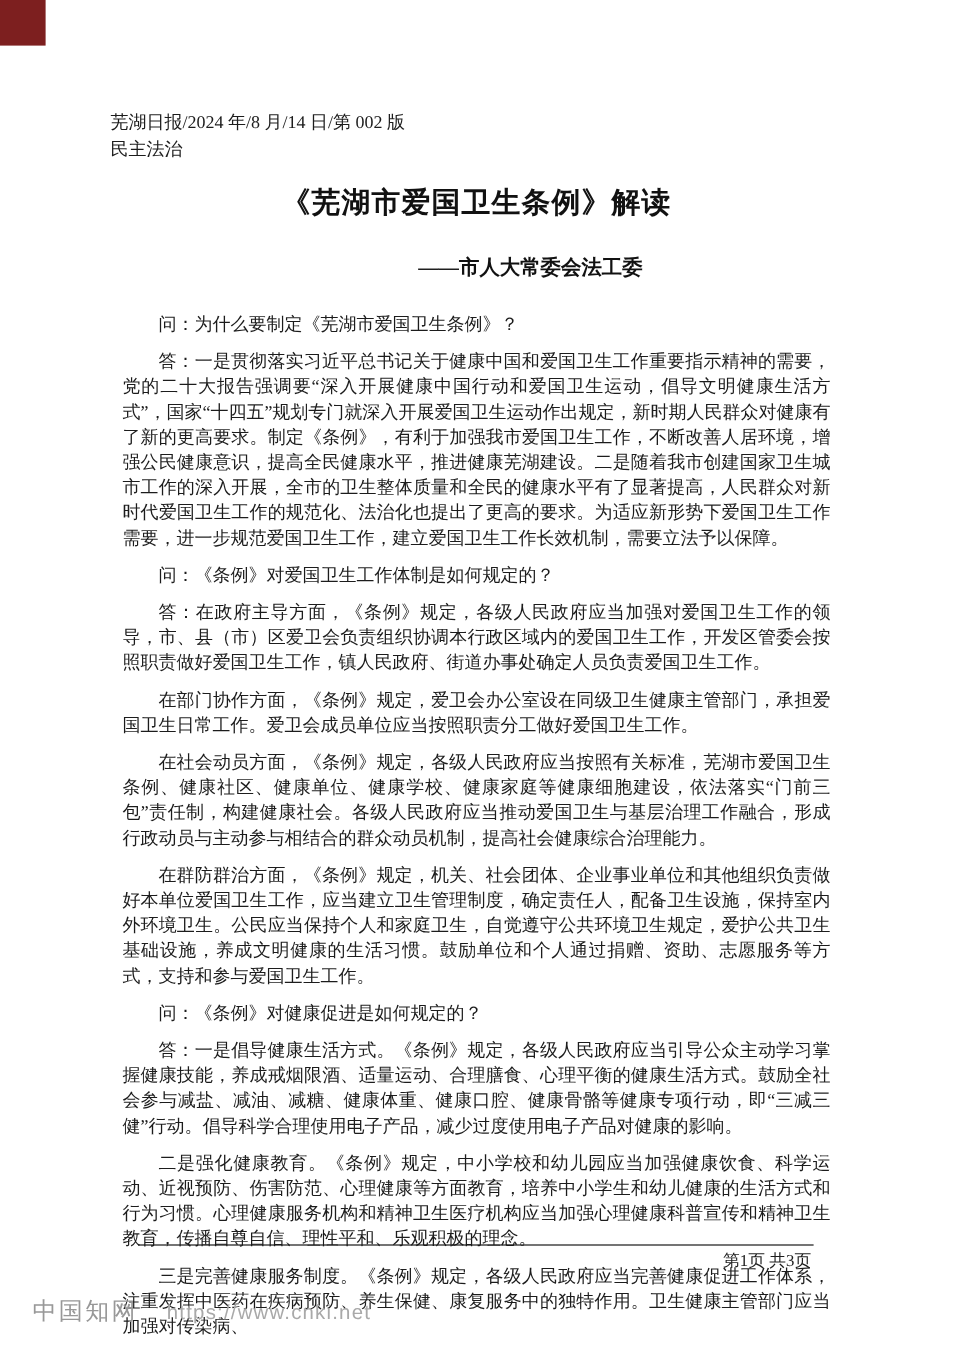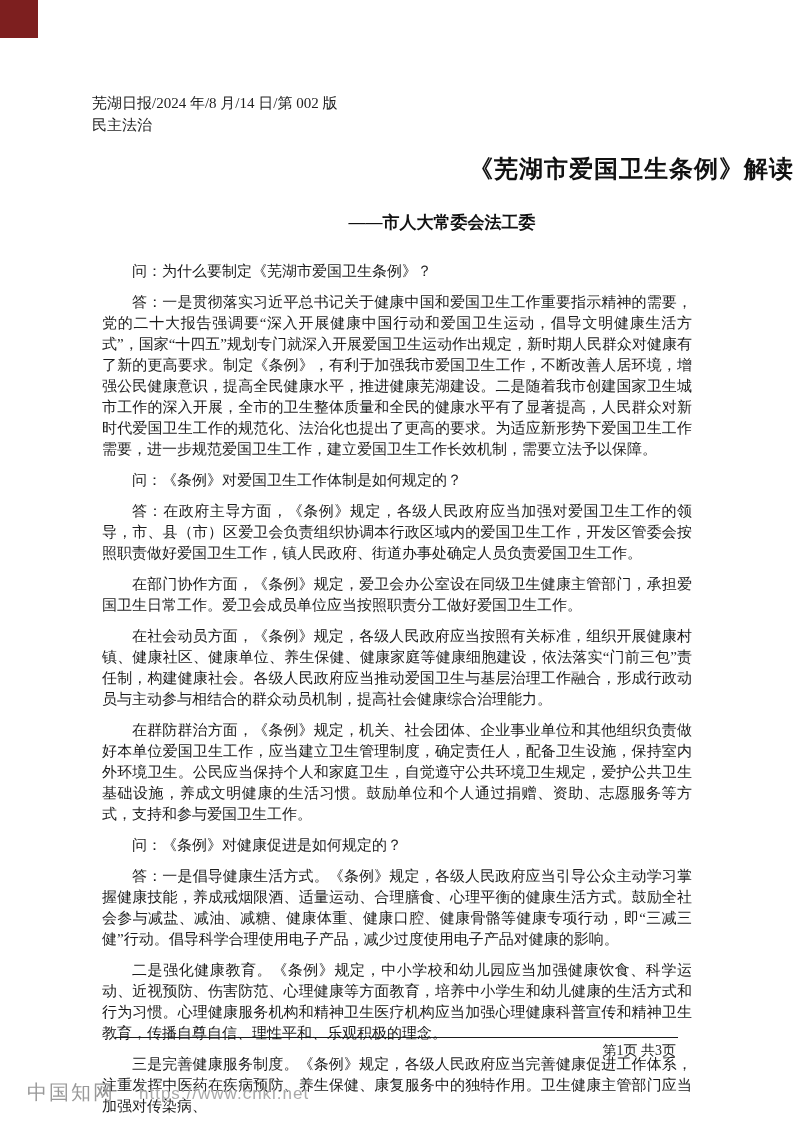--- a/index.html
+++ b/index.html
@@ -30,21 +30,21 @@
     top: 92px;
     font-size: 15px;
     line-height: 22px;
     color: #1c1c1c;
   }
   .doc-title {
     position: absolute;
     left: 0;
     top: 153px;
     width: 794px;
-    text-align: right;
+    text-align: center;
     font-size: 24px;
     font-weight: bold;
     letter-spacing: 1px;
     color: #111111;
     font-family: Liberation Serif, serif;
   }
   .doc-subtitle {
     position: absolute;
     left: 0;
     top: 211px;
@@ -119,21 +119,21 @@
   <div class="doc-title">《芜湖市爱国卫生条例》解读</div>
 
   <div class="doc-subtitle">——市人大常委会法工委</div>
 
   <div class="article">
     <p>问：为什么要制定《芜湖市爱国卫生条例》？</p>
     <p>答：一是贯彻落实习近平总书记关于健康中国和爱国卫生工作重要指示精神的需要，党的二十大报告强调要“深入开展健康中国行动和爱国卫生运动，倡导文明健康生活方式”，国家“十四五”规划专门就深入开展爱国卫生运动作出规定，新时期人民群众对健康有了新的更高要求。制定《条例》，有利于加强我市爱国卫生工作，不断改善人居环境，增强公民健康意识，提高全民健康水平，推进健康芜湖建设。二是随着我市创建国家卫生城市工作的深入开展，全市的卫生整体质量和全民的健康水平有了显著提高，人民群众对新时代爱国卫生工作的规范化、法治化也提出了更高的要求。为适应新形势下爱国卫生工作需要，进一步规范爱国卫生工作，建立爱国卫生工作长效机制，需要立法予以保障。</p>
     <p>问：《条例》对爱国卫生工作体制是如何规定的？</p>
     <p>答：在政府主导方面，《条例》规定，各级人民政府应当加强对爱国卫生工作的领导，市、县（市）区爱卫会负责组织协调本行政区域内的爱国卫生工作，开发区管委会按照职责做好爱国卫生工作，镇人民政府、街道办事处确定人员负责爱国卫生工作。</p>
     <p>在部门协作方面，《条例》规定，爱卫会办公室设在同级卫生健康主管部门，承担爱国卫生日常工作。爱卫会成员单位应当按照职责分工做好爱国卫生工作。</p>
-    <p>在社会动员方面，《条例》规定，各级人民政府应当按照有关标准，组织开展健康村镇、健康社区、健康单位、养生保健、健康家庭等健康细胞建设，依法落实“门前三包”责任制，构建健康社会。各级人民政府应当推动爱国卫生与基层治理工作融合，形成行政动员与主动参与相结合的群众动员机制，提高社会健康综合治理能力。</p>
+    <p>在社会动员方面，《条例》规定，各级人民政府应当按照有关标准，芜湖市爱国卫生条例、健康社区、健康单位、健康学校、健康家庭等健康细胞建设，依法落实“门前三包”责任制，构建健康社会。各级人民政府应当推动爱国卫生与基层治理工作融合，形成行政动员与主动参与相结合的群众动员机制，提高社会健康综合治理能力。</p>
     <p>在群防群治方面，《条例》规定，机关、社会团体、企业事业单位和其他组织负责做好本单位爱国卫生工作，应当建立卫生管理制度，确定责任人，配备卫生设施，保持室内外环境卫生。公民应当保持个人和家庭卫生，自觉遵守公共环境卫生规定，爱护公共卫生基础设施，养成文明健康的生活习惯。鼓励单位和个人通过捐赠、资助、志愿服务等方式，支持和参与爱国卫生工作。</p>
     <p>问：《条例》对健康促进是如何规定的？</p>
     <p>答：一是倡导健康生活方式。《条例》规定，各级人民政府应当引导公众主动学习掌握健康技能，养成戒烟限酒、适量运动、合理膳食、心理平衡的健康生活方式。鼓励全社会参与减盐、减油、减糖、健康体重、健康口腔、健康骨骼等健康专项行动，即“三减三健”行动。倡导科学合理使用电子产品，减少过度使用电子产品对健康的影响。</p>
     <p>二是强化健康教育。《条例》规定，中小学校和幼儿园应当加强健康饮食、科学运动、近视预防、伤害防范、心理健康等方面教育，培养中小学生和幼儿健康的生活方式和行为习惯。心理健康服务机构和精神卫生医疗机构应当加强心理健康科普宣传和精神卫生教育，传播自尊自信、理性平和、乐观积极的理念。</p>
     <p>三是完善健康服务制度。《条例》规定，各级人民政府应当完善健康促进工作体系，注重发挥中医药在疾病预防、养生保健、康复服务中的独特作用。卫生健康主管部门应当加强对传染病、</p>
   </div>
 
   <div class="footer-rule"></div>
 
   <div class="page-indicator">第1页 共3页</div>

